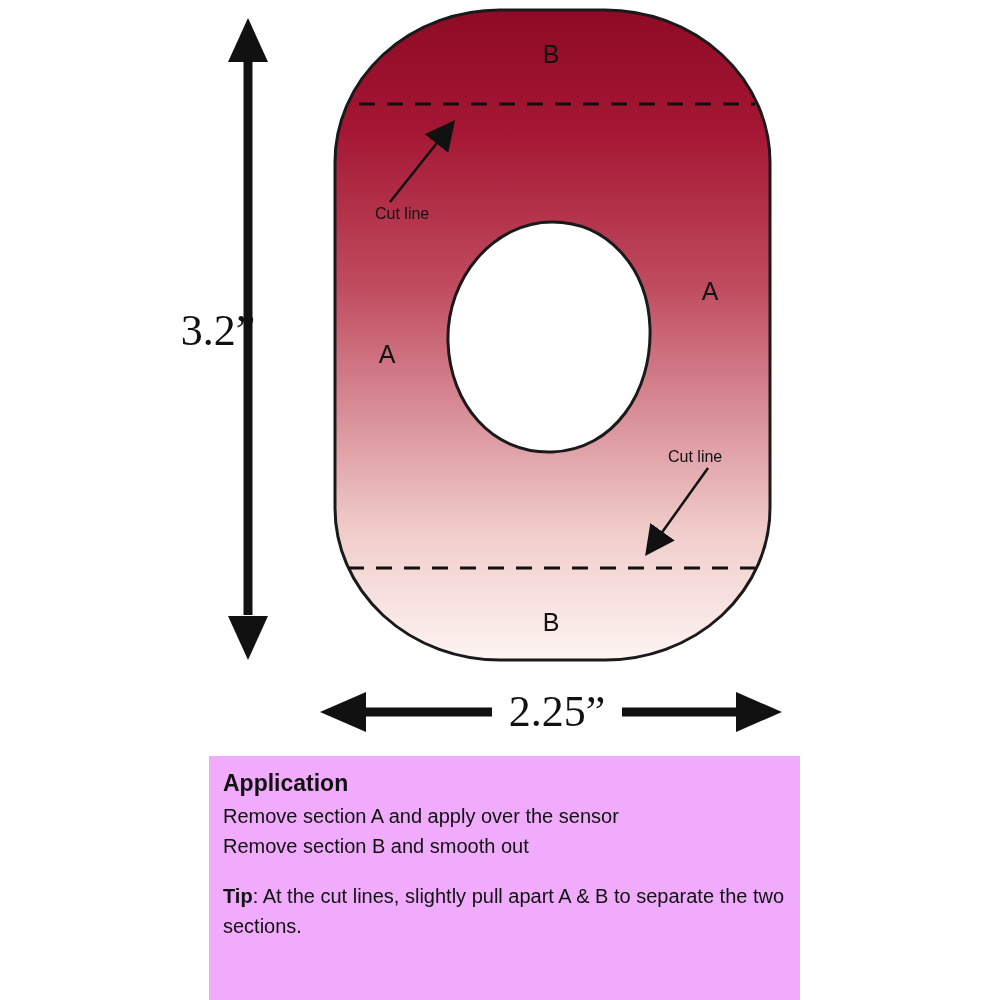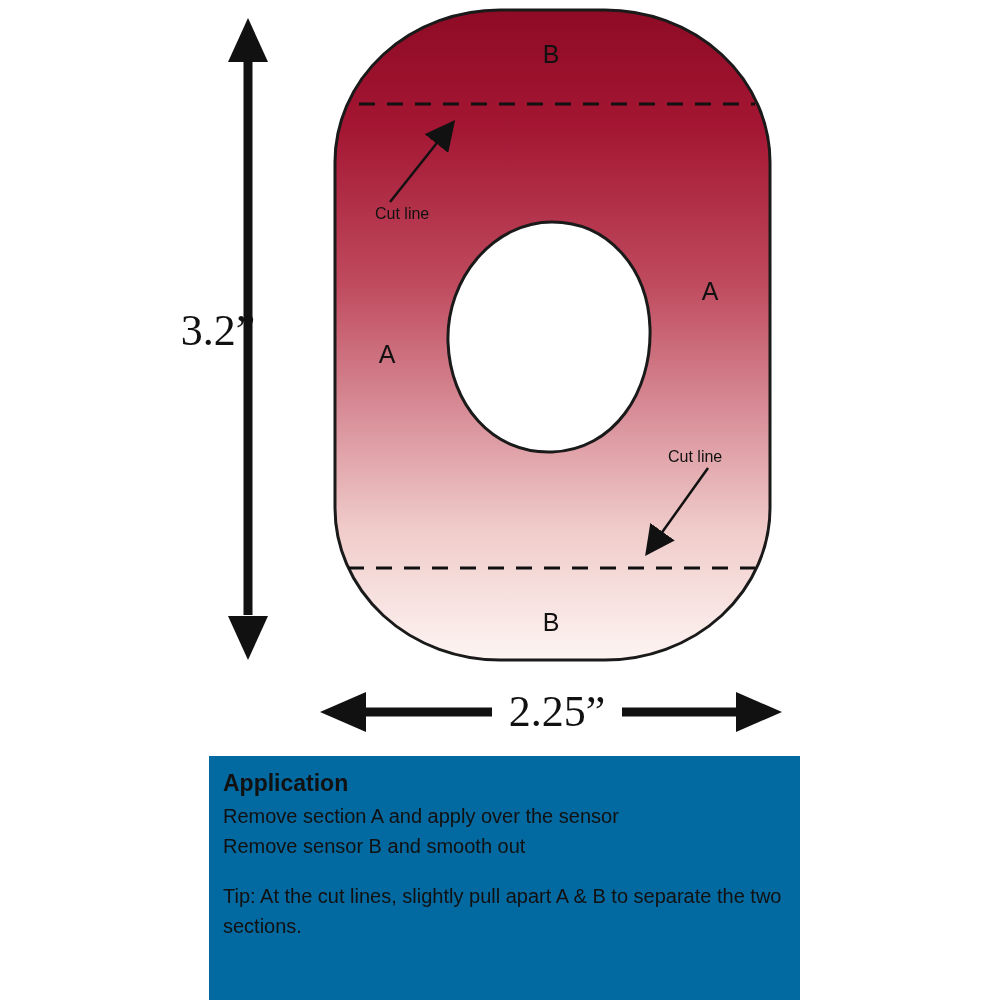--- a/index.html
+++ b/index.html
@@ -43,21 +43,21 @@
     font-family: "Liberation Sans", sans-serif;
     font-size: 16px;
     fill: #111111;
   }
   .callout-box {
     position: absolute;
     left: 209px;
     top: 756px;
     width: 591px;
     height: 244px;
-    background: #0369a1;
+    background: #f0abfc;
     box-sizing: border-box;
     padding: 12px 14px 0 14px;
   }
   .callout-title {
     font-family: "Liberation Sans", sans-serif;
     font-size: 23px;
     font-weight: bold;
     color: #111111;
     margin: 0 0 2px 0;
     line-height: 1.35;
@@ -66,21 +66,21 @@
     font-family: "Liberation Sans", sans-serif;
     font-size: 20px;
     color: #111111;
     line-height: 1.5;
     margin: 0;
   }
   .callout-gap {
     height: 20px;
   }
   .tip-strong {
-    font-weight: normal;
+    font-weight: bold;
   }
 </style>
 </head>
 <body>
 
 <div id="stage">
 
   <svg class="diagram" viewBox="0 0 1000 1000">
     <defs>
       <linearGradient id="patchGrad" x1="0" y1="0" x2="0" y2="1">
@@ -136,18 +136,18 @@
       <path d="M320,712 L366,692 L366,732 Z" fill="#111111"></path>
       <path d="M782,712 L736,692 L736,732 Z" fill="#111111"></path>
       <rect x="492" y="688" width="130" height="48" fill="#ffffff"></rect>
       <text class="label-dim" x="557" y="726" text-anchor="middle">2.25”</text>
     </g>
   </svg>
 
   <div class="callout-box">
     <p class="callout-title">Application</p>
     <p class="callout-line">Remove section A and apply over the sensor</p>
-    <p class="callout-line">Remove sensor B and smooth out</p>
+    <p class="callout-line">Remove section B and smooth out</p>
     <div class="callout-gap"></div>
     <p class="callout-line"><span class="tip-strong">Tip</span><span>: At the cut lines, slightly pull apart A &amp; B to separate the two sections.</span></p>
   </div>
 
 </div>
 
 </body></html>

